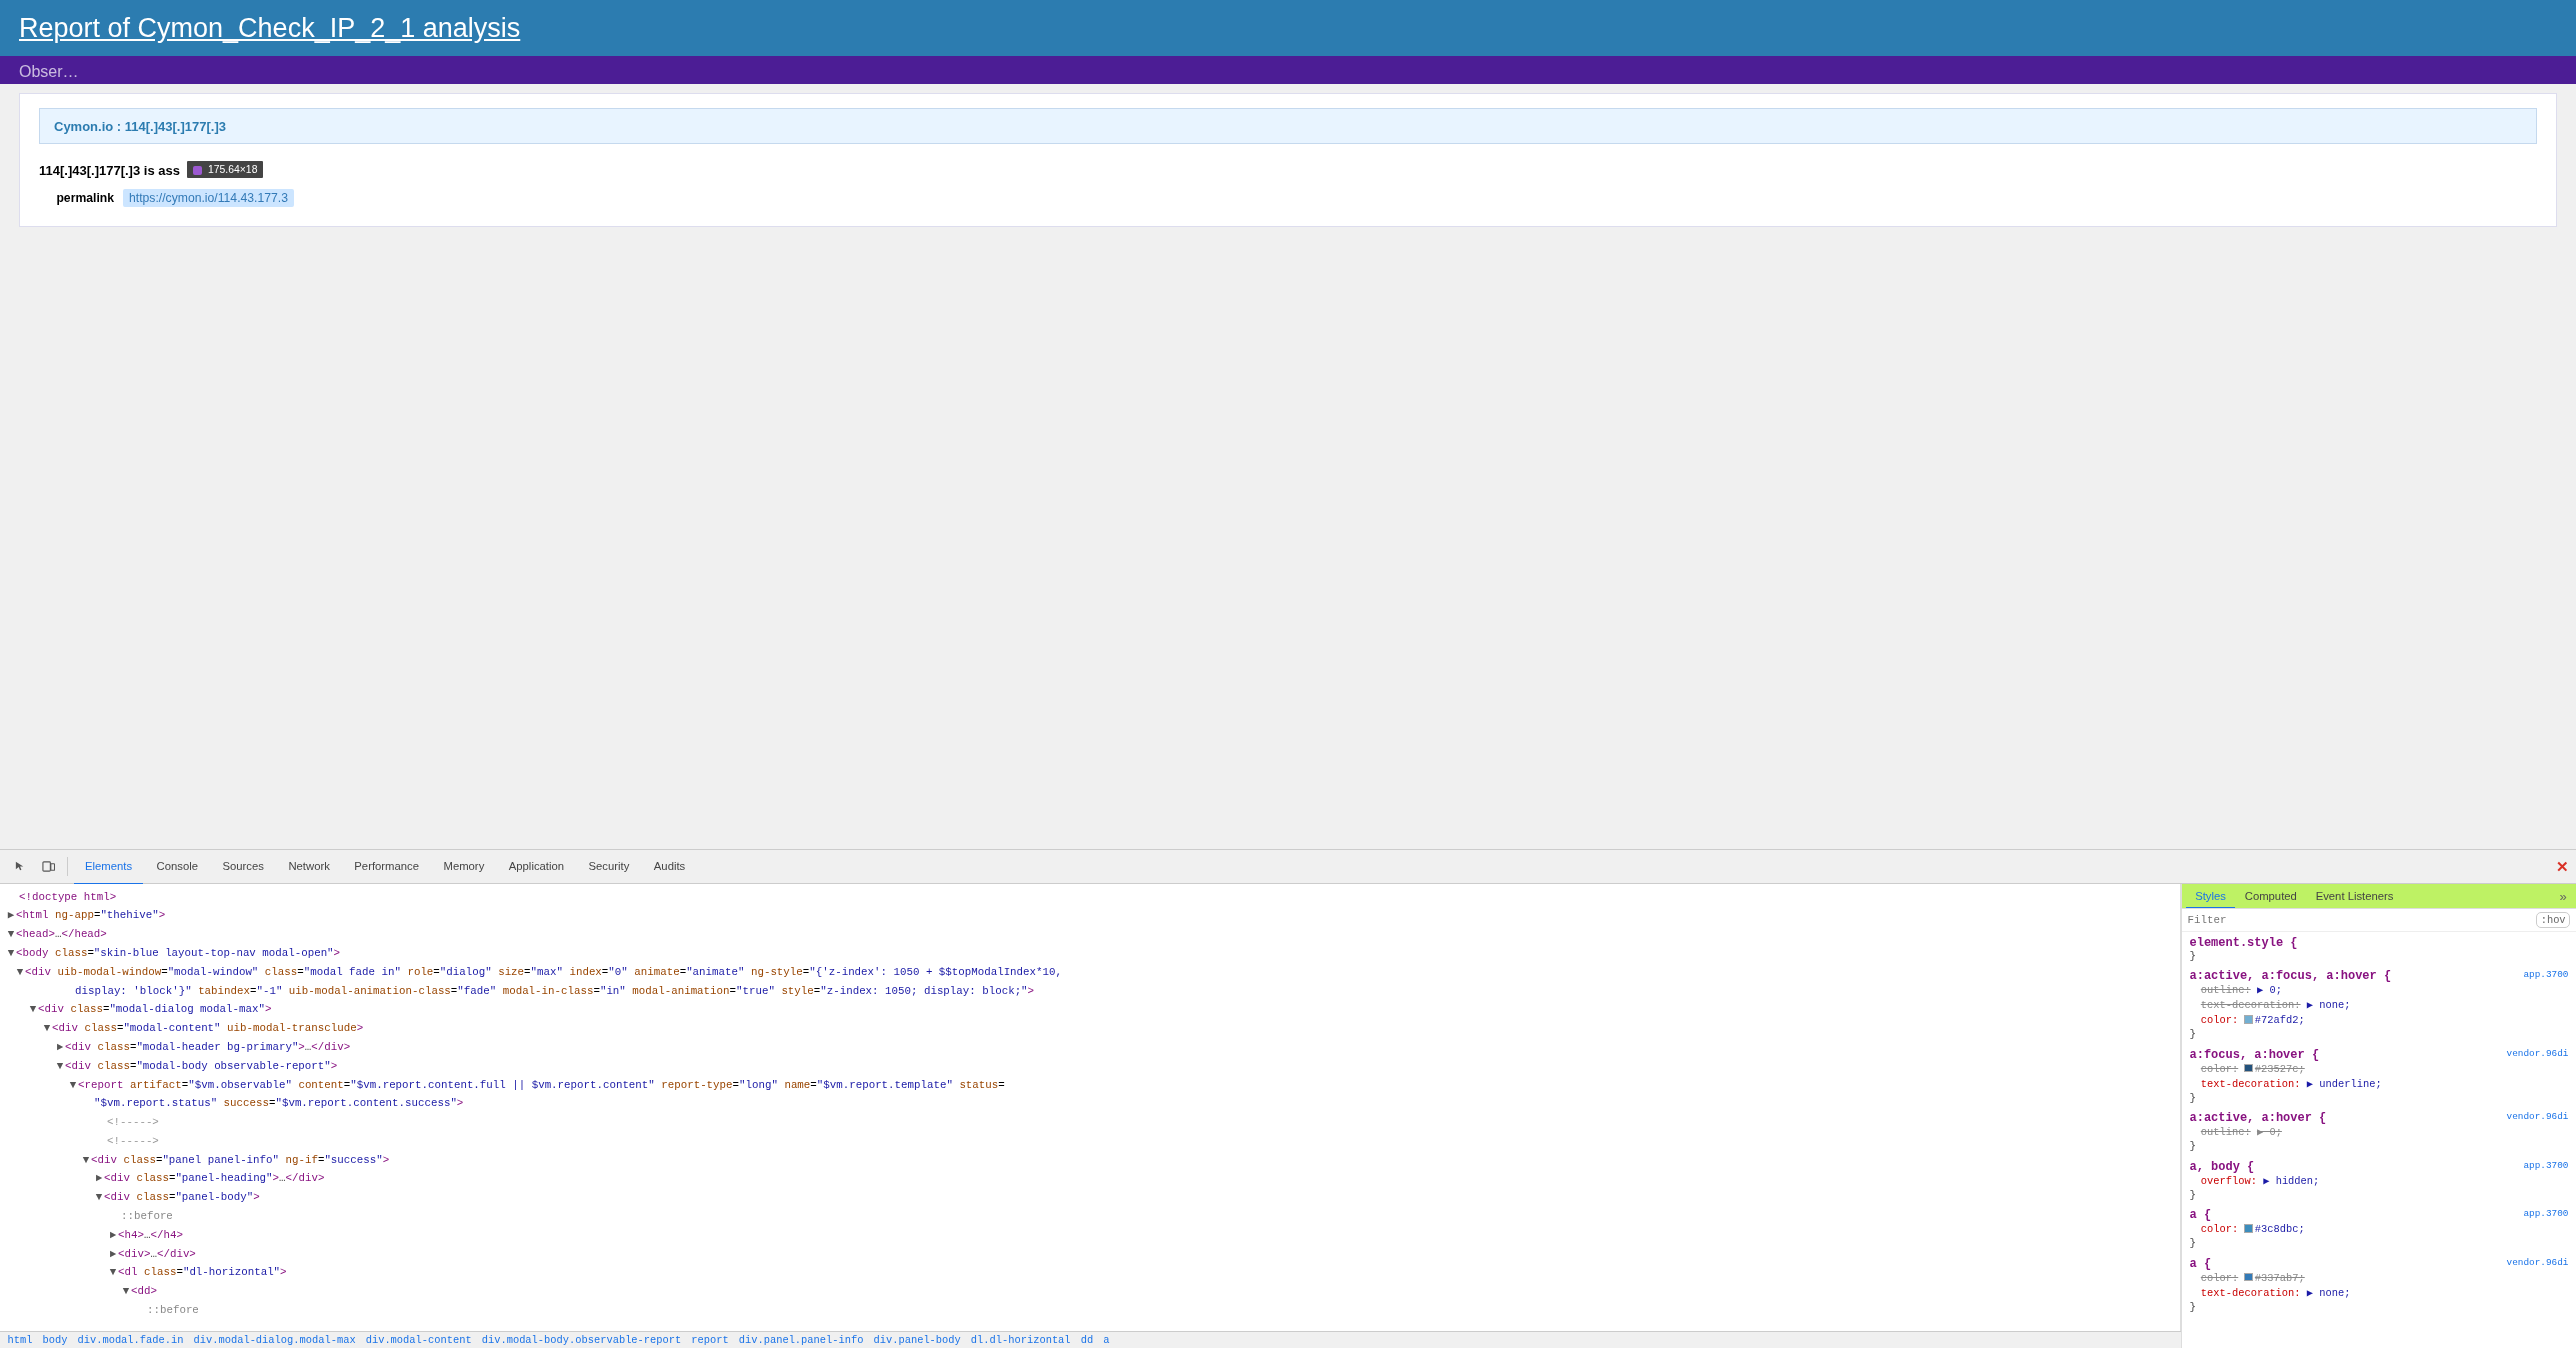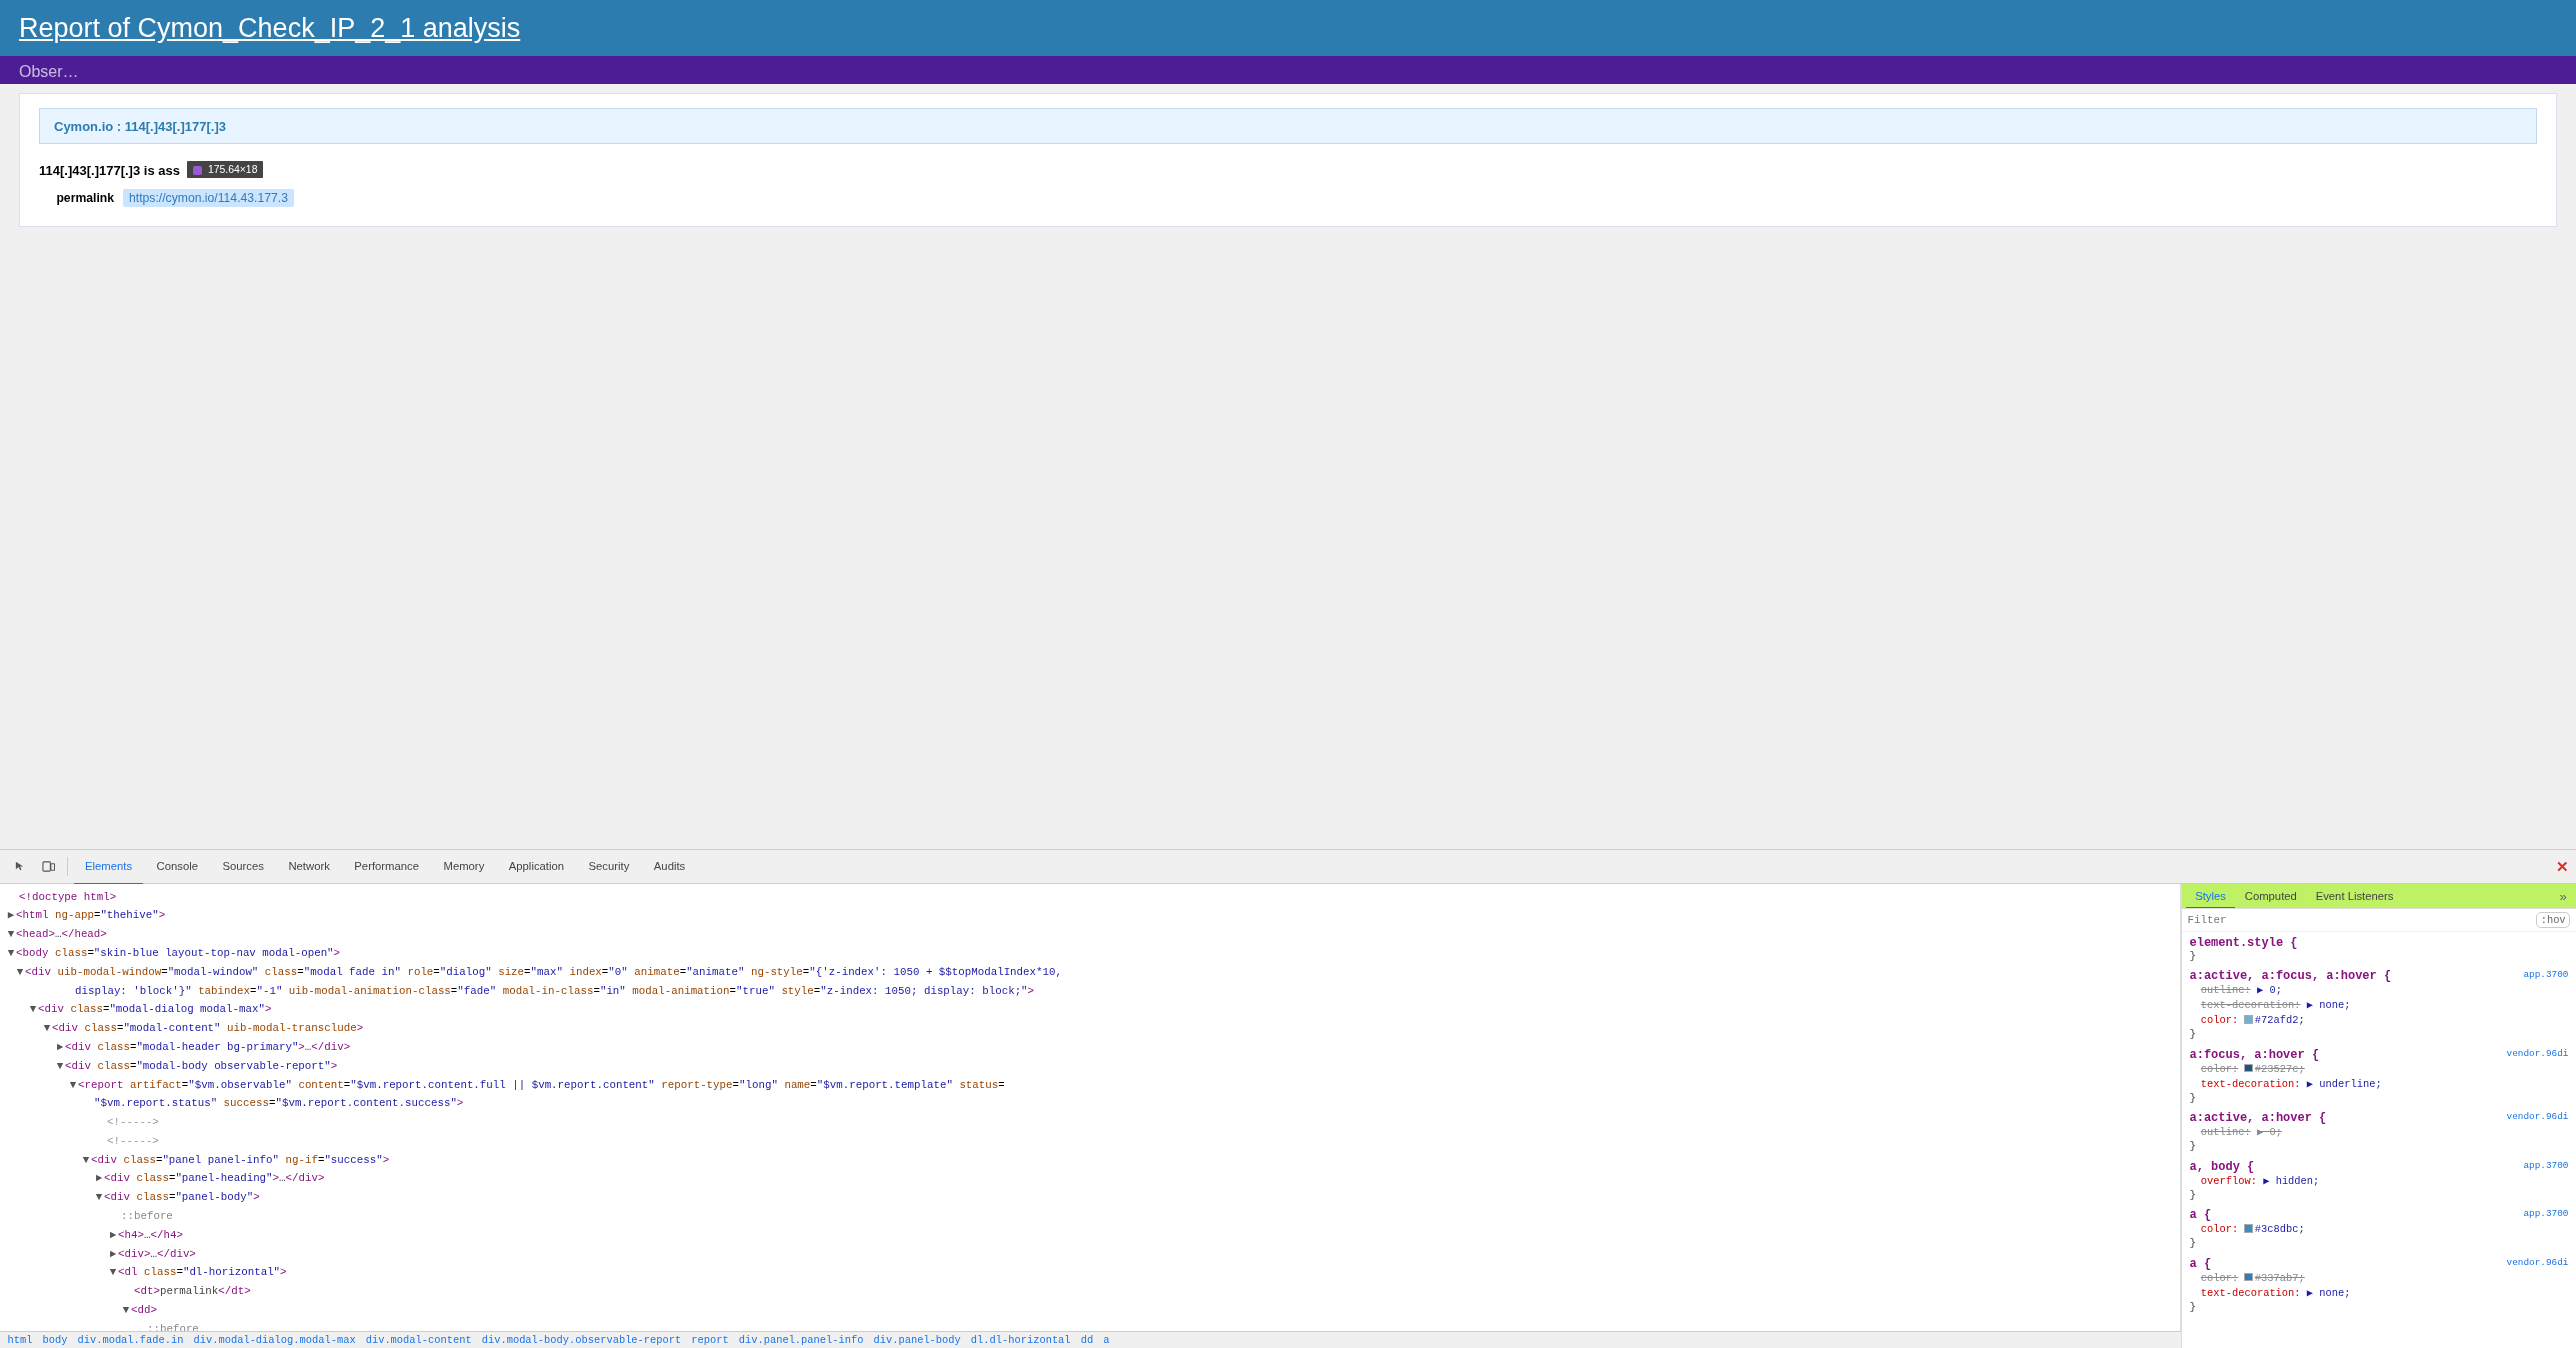--- a/index.html
+++ b/index.html
@@ -399,21 +399,20 @@
         <div class="html-line" style="padding-left:94px"><span class="html-attr-val">"$vm.report.status"</span> <span class="html-attr-name">success</span>=<span class="html-attr-val">"$vm.report.content.success"</span><span class="html-tag">&gt;</span></div>
         <div class="html-line" style="padding-left:107px"><span class="html-comment">&lt;!-----&gt;</span></div>
         <div class="html-line" style="padding-left:107px"><span class="html-comment">&lt;!-----&gt;</span></div>
         <div class="html-line" style="padding-left:94px"><span class="html-arrow">▼</span><span class="html-tag">&lt;div</span> <span class="html-attr-name">class</span>=<span class="html-attr-val">"panel panel-info"</span> <span class="html-attr-name">ng-if</span>=<span class="html-attr-val">"success"</span><span class="html-tag">&gt;</span></div>
         <div class="html-line" style="padding-left:107px"><span class="html-arrow">►</span><span class="html-tag">&lt;div</span> <span class="html-attr-name">class</span>=<span class="html-attr-val">"panel-heading"</span><span class="html-tag">&gt;</span><span class="html-text">…</span><span class="html-tag">&lt;/div&gt;</span></div>
         <div class="html-line" style="padding-left:107px"><span class="html-arrow">▼</span><span class="html-tag">&lt;div</span> <span class="html-attr-name">class</span>=<span class="html-attr-val">"panel-body"</span><span class="html-tag">&gt;</span></div>
         <div class="html-line" style="padding-left:121px; color:#888">    ::before</div>
         <div class="html-line" style="padding-left:121px"><span class="html-arrow">►</span><span class="html-tag">&lt;h4&gt;</span><span class="html-text">…</span><span class="html-tag">&lt;/h4&gt;</span></div>
         <div class="html-line" style="padding-left:121px"><span class="html-arrow">►</span><span class="html-tag">&lt;div&gt;</span><span class="html-text">…</span><span class="html-tag">&lt;/div&gt;</span></div>
         <div class="html-line" style="padding-left:121px"><span class="html-arrow">▼</span><span class="html-tag">&lt;dl</span> <span class="html-attr-name">class</span>=<span class="html-attr-val">"dl-horizontal"</span><span class="html-tag">&gt;</span></div>
-        <div class="html-line" style="padding-left:134px"><span class="html-tag">&lt;dt&gt;</span><span class="html-text">permalink</span><span class="html-tag">&lt;/dt&gt;</span></div>
         <div class="html-line" style="padding-left:134px"><span class="html-arrow">▼</span><span class="html-tag">&lt;dd&gt;</span></div>
         <div class="html-line" style="padding-left:147px; color:#888">    ::before</div>
 
       </div>
 
       <div class="breadcrumb-bar">
         <span class="breadcrumb-item">html</span>
         <span> </span>
         <span class="breadcrumb-item">body</span>
         <span> </span>

